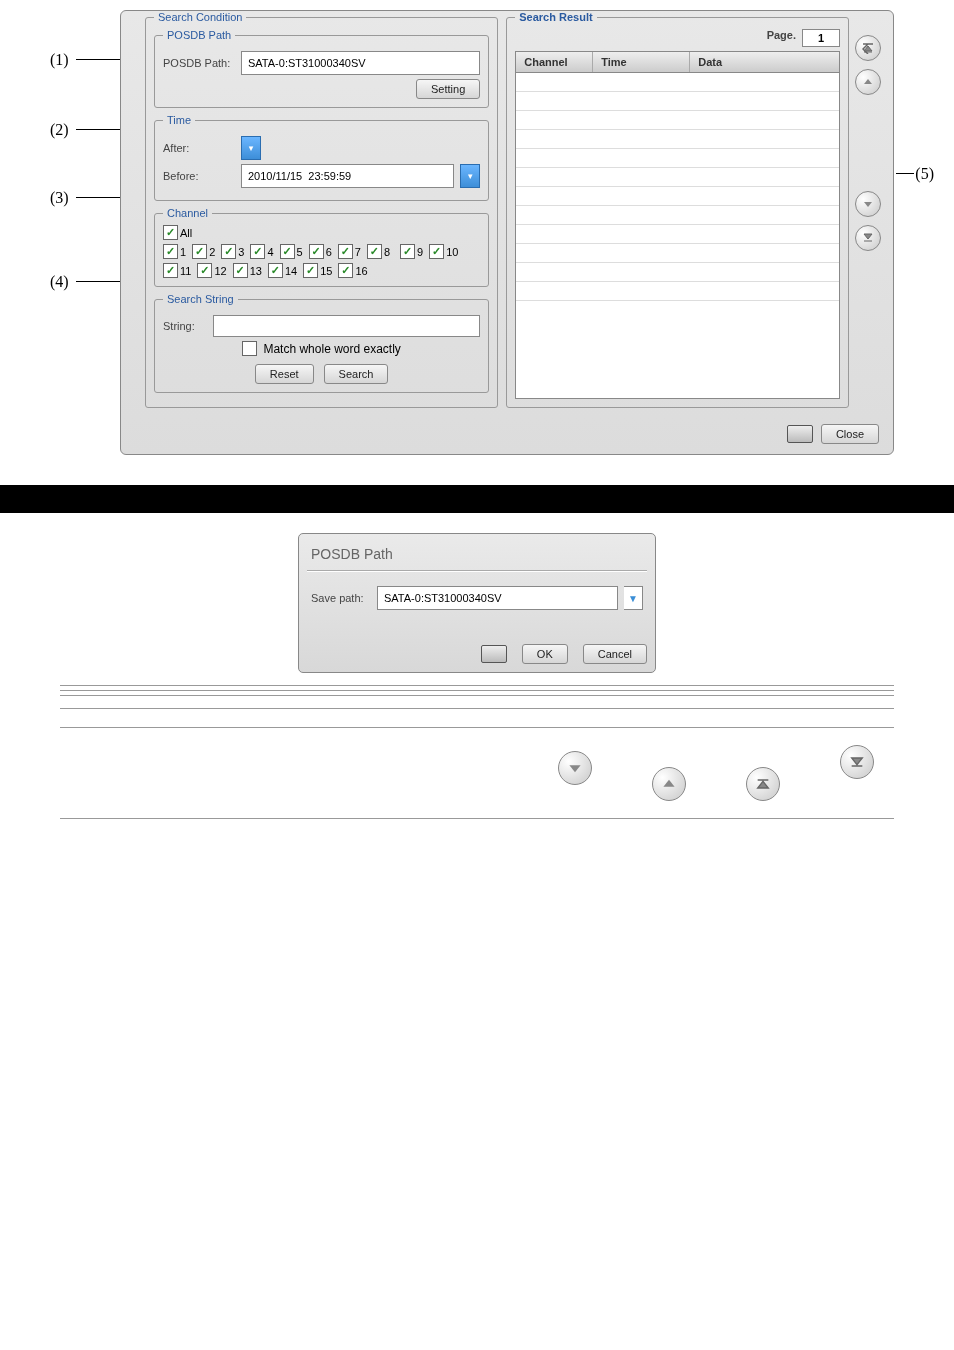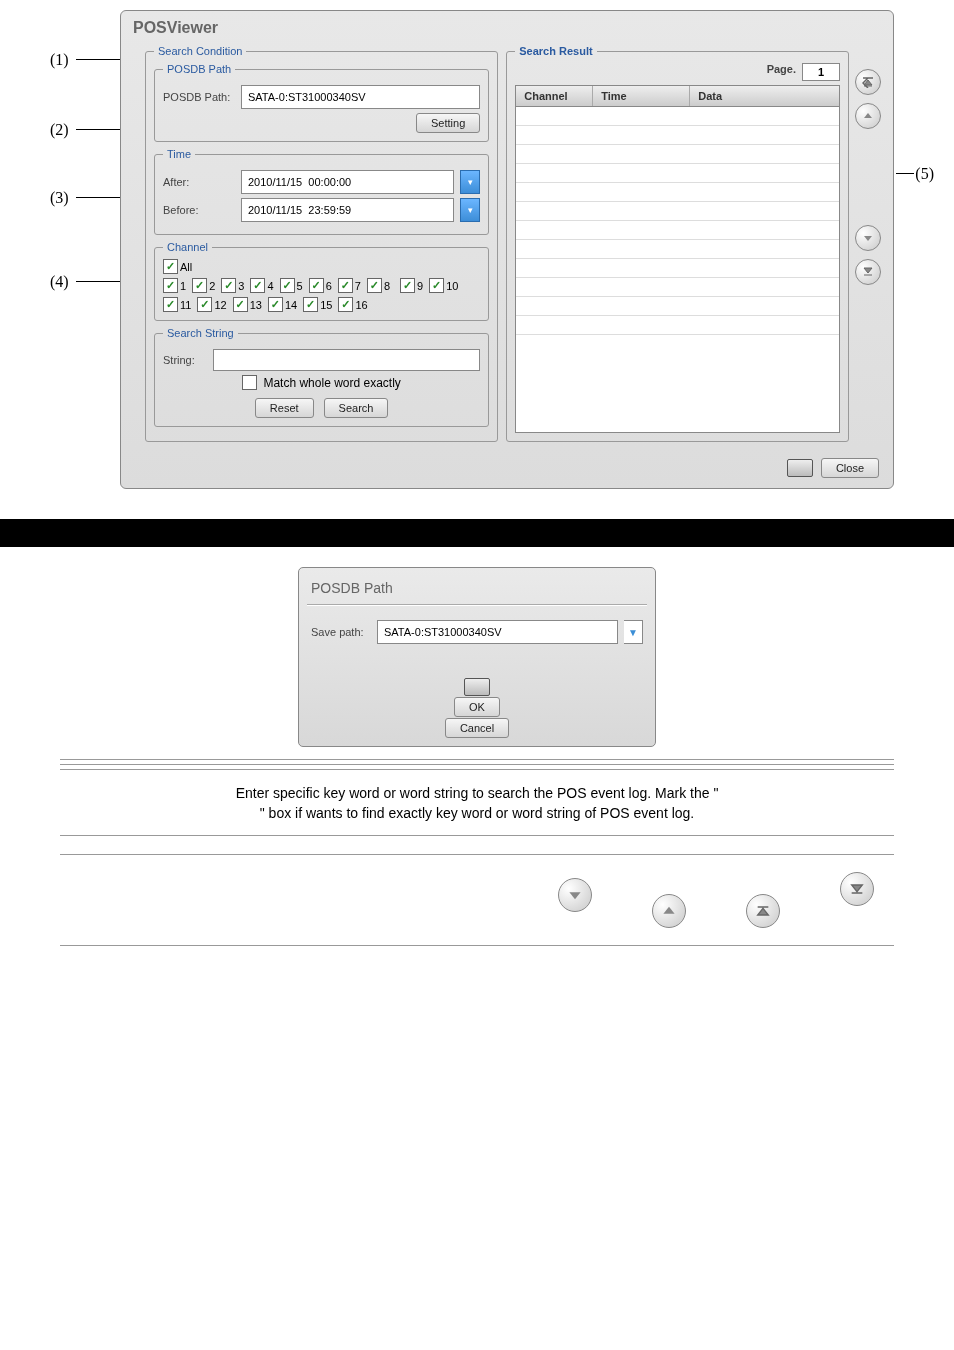--- a/index.html
+++ b/index.html
@@ -283,23 +283,22 @@
       border-left: none;
       display: flex;
       align-items: center;
       justify-content: center;
       color: #3b8ed6;
       font-size: 10px;
     }
     .posdb-footer {
       display: flex;
       justify-content: flex-end;
-      gap: 1px;
-      align-items: center;
-      flex-direction: column;
+      gap: 15px;
+      align-items: center;
     }
     .hr { border: none; border-top: 1px solid #999; margin: 12px 60px 0 60px; }
     .desc-text {
       text-align: center;
       font-family: Arial, sans-serif;
       font-size: 14px;
       margin: 14px 60px 4px 60px;
       line-height: 1.4;
     }
     .icon-row {
@@ -339,21 +338,20 @@
     <div class="ann" style="top:144px">(3)</div>
     <div class="ann-line" style="top:152px; left:26px; width:44px"></div>
     <div class="ann" style="top:228px">(4)</div>
     <div class="ann-line" style="top:236px; left:26px; width:44px"></div>
   </div>
 
   <div class="ann5">(5)</div>
   <div class="ann5-line"></div>
 
   <div class="main-window">
-    <div class="window-title">POSViewer</div>
 
     <div class="window-body">
 
       <div class="left-col">
         <fieldset>
           <legend>Search Condition</legend>
 
           <fieldset>
             <legend>POSDB Path</legend>
             <div class="row">
@@ -362,21 +360,20 @@
             </div>
             <div style="text-align:right; margin-top:4px;">
               <button class="btn">Setting</button>
             </div>
           </fieldset>
 
           <fieldset>
             <legend>Time</legend>
             <div class="row">
               <span class="label">After:</span>
-              <input class="text-input" value="2010/11/15  00:00:00" style="">
               <div class="dropdown-btn">▾</div>
             </div>
             <div class="row">
               <span class="label">Before:</span>
               <input class="text-input" value="2010/11/15  23:59:59" style="">
               <div class="dropdown-btn">▾</div>
             </div>
           </fieldset>
 
           <fieldset>
@@ -551,24 +548,20 @@
       <span class="kb-icon"></span>
       <button class="btn">OK</button>
       <button class="btn">Cancel</button>
     </div>
   </div>
 
   <hr class="hr">
   <hr class="hr" style="margin-top:4px">
   <hr class="hr" style="margin-top:4px">
 
-  <div class="desc-text">
-    <span>Enter specific key word or word string to search the POS event log. Mark the "</span><br>
-    <span>" box if wants to find exactly key word or word string of POS event log.</span>
-  </div>
 
   <hr class="hr">
 
   <div class="icon-row">
     <div class="circle-btn">
       <svg width="14" height="14" viewBox="0 0 10 10">
           <path d="M1 3 L5 8 L9 3 Z" fill="#888"></path>
         </svg>
     </div>
     <div class="circle-btn icon-offset">

